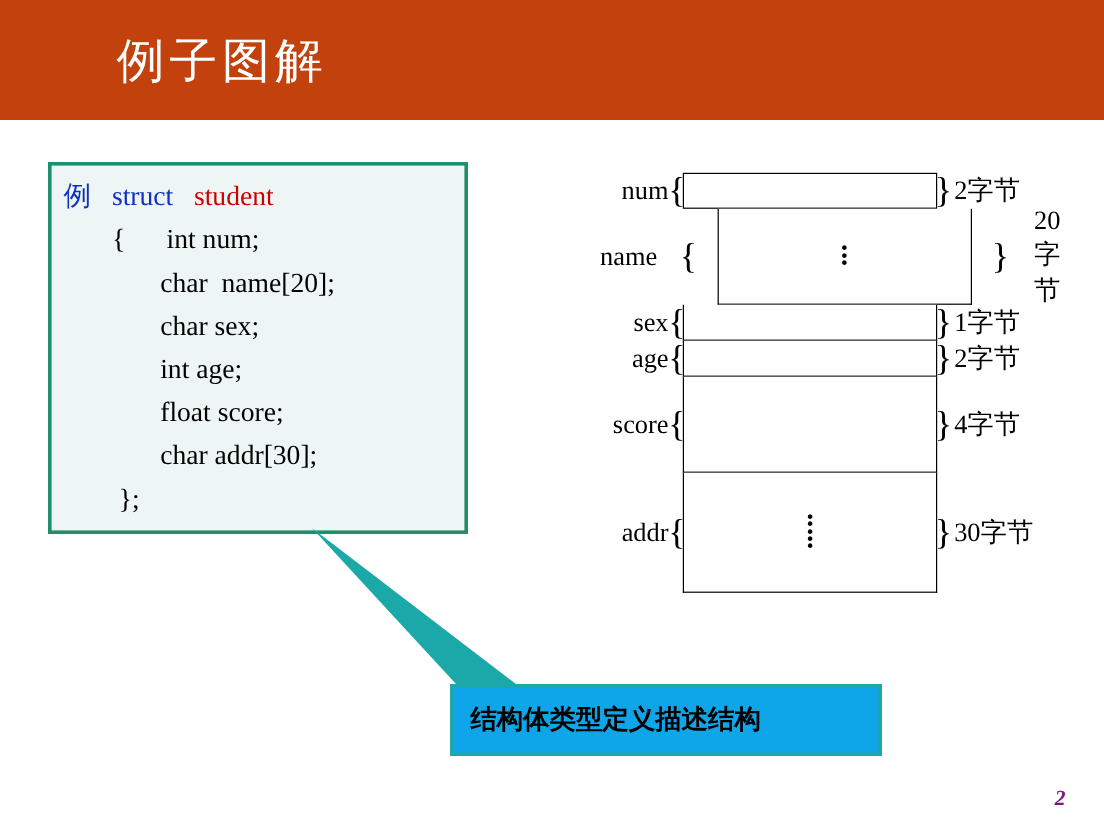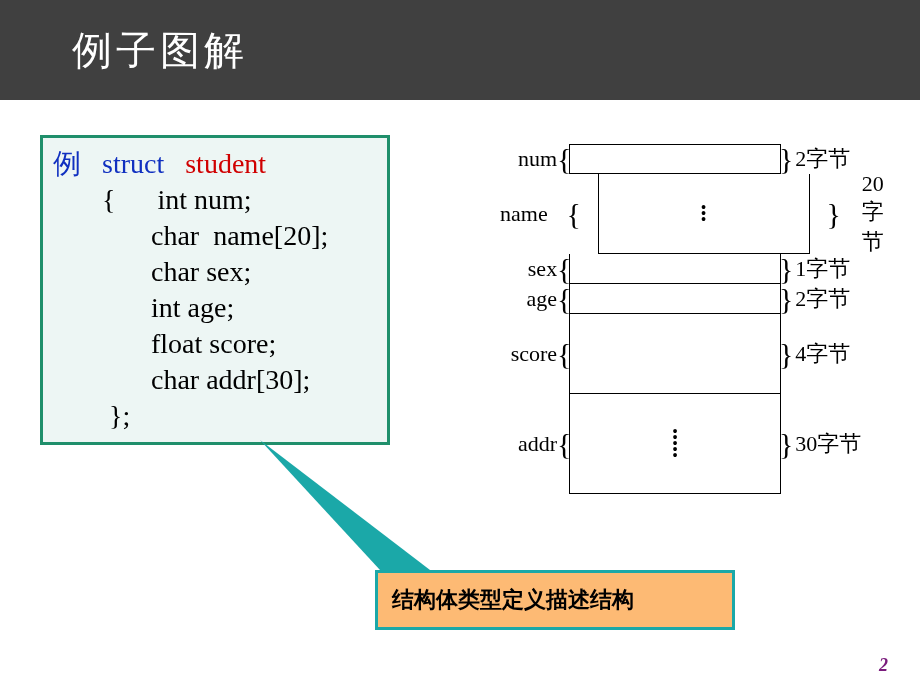--- a/index.html
+++ b/index.html
@@ -1,36 +1,36 @@
 <!DOCTYPE html>
 <html><head>
 <meta charset="utf-8">
 <style>
   * { box-sizing: border-box; margin: 0; padding: 0; }
   html, body { width: 920px; height: 690px; font-family: "Times New Roman", "SimSun", serif; background: #fff; overflow: hidden; }
   .slide { position: relative; width: 920px; height: 690px; }
-  .titlebar { background: #404040; height: 100px; width: 100%; display: flex; align-items: center; padding-left: 72px; }
+  .titlebar { background: #c2410c; height: 100px; width: 100%; display: flex; align-items: center; padding-left: 97px; }
   .titlebar h1 { color: #fff; font-size: 40px; font-weight: normal; letter-spacing: 4px; font-family: "Microsoft YaHei","SimHei",sans-serif; }
-  .codebox { position: absolute; left: 40px; top: 135px; width: 350px; height: 310px; border: 3px solid #1F8F6B; background: #EDF6F4; padding: 8px 10px 8px 10px; font-size: 28px; line-height: 36px; font-family: "Times New Roman","SimSun",serif; }
+  .codebox { position: absolute; left: 40px; top: 135px; width: 350px; height: 310px; border: 3px solid #1F8F6B; background: #EDF6F4; padding: 8px 10px 8px 10px; font-size: 23px; line-height: 36px; font-family: "Times New Roman","SimSun",serif; }
   .codebox .kw-struct { color: #1030C0; }
   .codebox .kw-student { color: #D00000; }
   .codebox .ex { color: #1030C0; }
   .codebox pre { font-family: inherit; white-space: pre; }
   .mem { position: absolute; left: 500px; top: 130px; width: 370px; }
   .mem-row { display: flex; align-items: stretch; }
   .mem-label { width: 60px; text-align: right; font-size: 22px; display: flex; align-items: center; justify-content: flex-end; padding-right: 2px; font-family: "Times New Roman",serif; }
   .mem-brace-l { width: 10px; display:flex; align-items:center; justify-content:center; font-size:22px; color:#000; }
   .mem-cell { border: 1px solid #000; border-top: none; background: #fff; position: relative; }
   .mem-cell.first { border-top: 1px solid #000; }
   .mem-cell-inner { width: 210px; height: 100%; display:flex; align-items:center; justify-content:center; flex-direction:column; }
   .mem-brace-r { width: 10px; display:flex; align-items:center; justify-content:center; font-size:22px; color:#000; }
   .mem-size { width: 80px; font-size: 22px; display:flex; align-items:center; padding-left:4px; font-family:"Times New Roman","SimSun",serif; }
   .dots { font-size: 16px; line-height: 6px; letter-spacing: 0; }
   .dots span { display:block; text-align:center; height:6px; }
-  .callout { position: absolute; left: 375px; top: 570px; width: 360px; border: 3px solid #1BA8A8; background: #fdba74; padding: 10px 14px; font-size: 22px; line-height: 34px; font-family: "SimHei","Microsoft YaHei",sans-serif; font-weight: bold; }
+  .callout { position: absolute; left: 375px; top: 570px; width: 360px; border: 3px solid #1BA8A8; background: #0ea5e9; padding: 10px 14px; font-size: 22px; line-height: 34px; font-family: "SimHei","Microsoft YaHei",sans-serif; font-weight: bold; }
   .callout .blue { color: #1030C0; }
   .pagenum { position: absolute; right: 32px; bottom: 14px; color: #7A1B7C; font-style: italic; font-weight: bold; font-size: 18px; font-family: "Times New Roman",serif; }
   svg.pointer { position: absolute; left: 200px; top: 430px; pointer-events: none; }
 </style>
 </head>
 <body>
 
 <div class="slide">
 
   <div class="titlebar">

